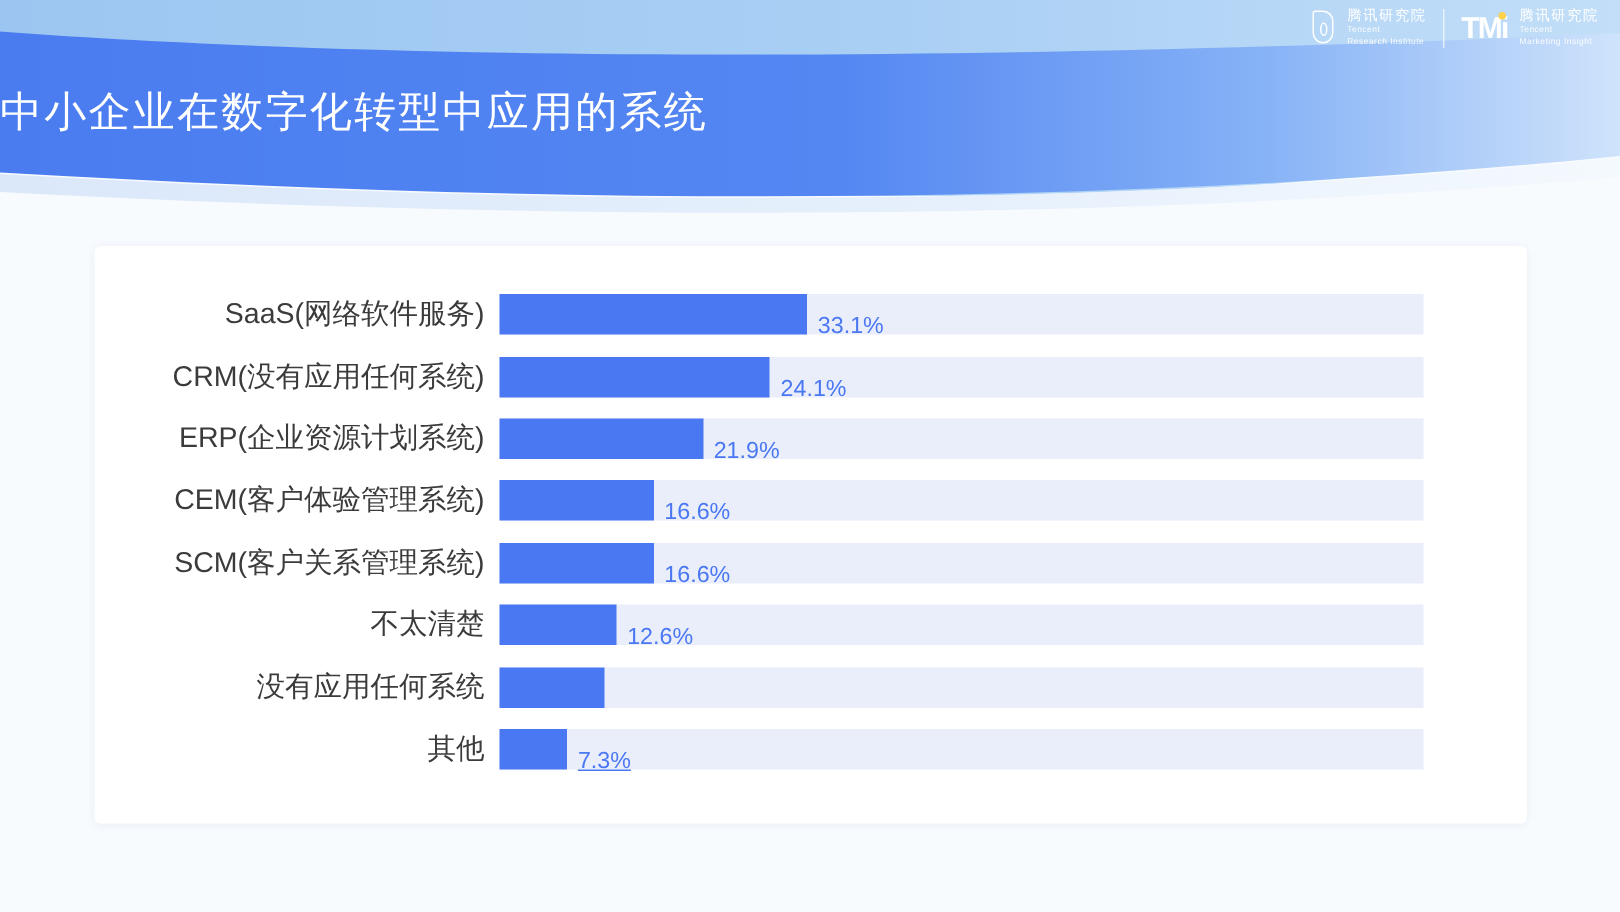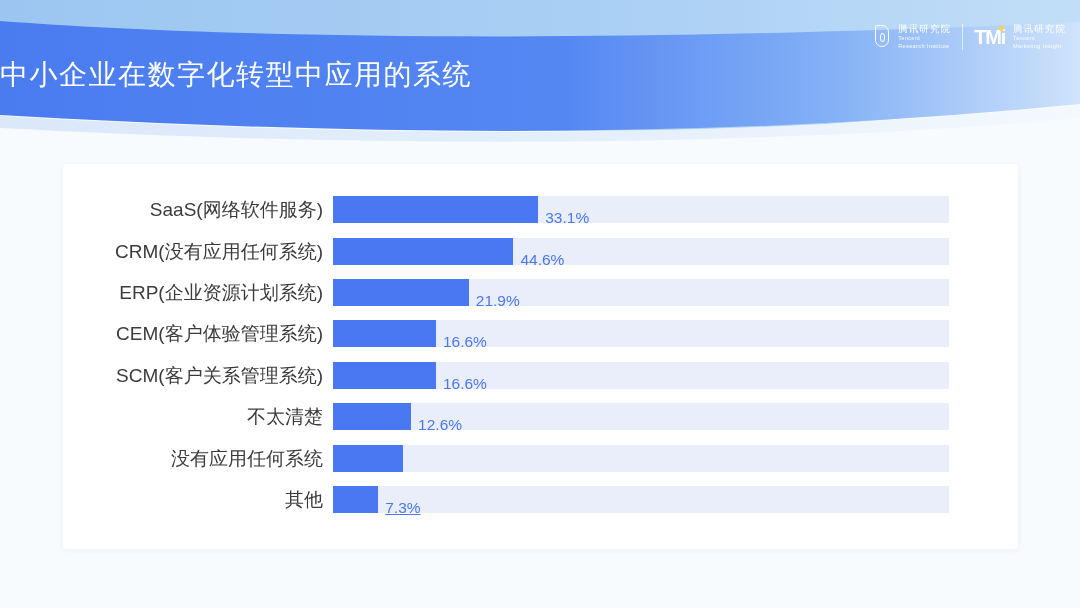--- a/index.html
+++ b/index.html
@@ -50,21 +50,21 @@
     font-weight: 400;
     letter-spacing: 1.5px;
     z-index: 6;
     white-space: nowrap;
   }
 
   
   #logos {
     position: absolute;
     right: 14px;
-    top: 20px;
+    top: 2px;
     height: 34px;
     display: flex;
     align-items: center;
     z-index: 7;
     justify-content: center;
   }
   .logo-block {
     display: flex;
     align-items: center;
     height: 34px;
@@ -270,21 +270,21 @@
           <div class="bar-label">SaaS(网络软件服务)</div>
           <div class="bar-track" style="background: rgb(234, 238, 251);">
             <div class="bar-fill" style="width: 205.22px; background: rgb(74, 119, 242);"></div>
             <div class="bar-value" style="left: 205.22px; color: rgb(74, 119, 242);">33.1%</div>
           </div>
         </div>
         <div class="bar-row">
           <div class="bar-label">CRM(没有应用任何系统)</div>
           <div class="bar-track" style="background: rgb(234, 238, 251);">
             <div class="bar-fill" style="width: 180.42px; background: rgb(74, 119, 242);"></div>
-            <div class="bar-value" style="left: 180.42px; color: rgb(74, 119, 242);">44.6%</div>
+            <div class="bar-value" style="left: 180.42px; color: rgb(74, 119, 242);">24.1%</div>
           </div>
         </div>
         <div class="bar-row">
           <div class="bar-label">ERP(企业资源计划系统)</div>
           <div class="bar-track" style="background: rgb(234, 238, 251);">
             <div class="bar-fill" style="width: 135.78px; background: rgb(74, 119, 242);"></div>
             <div class="bar-value" style="left: 135.78px; color: rgb(74, 119, 242);">21.9%</div>
           </div>
         </div>
         <div class="bar-row">

